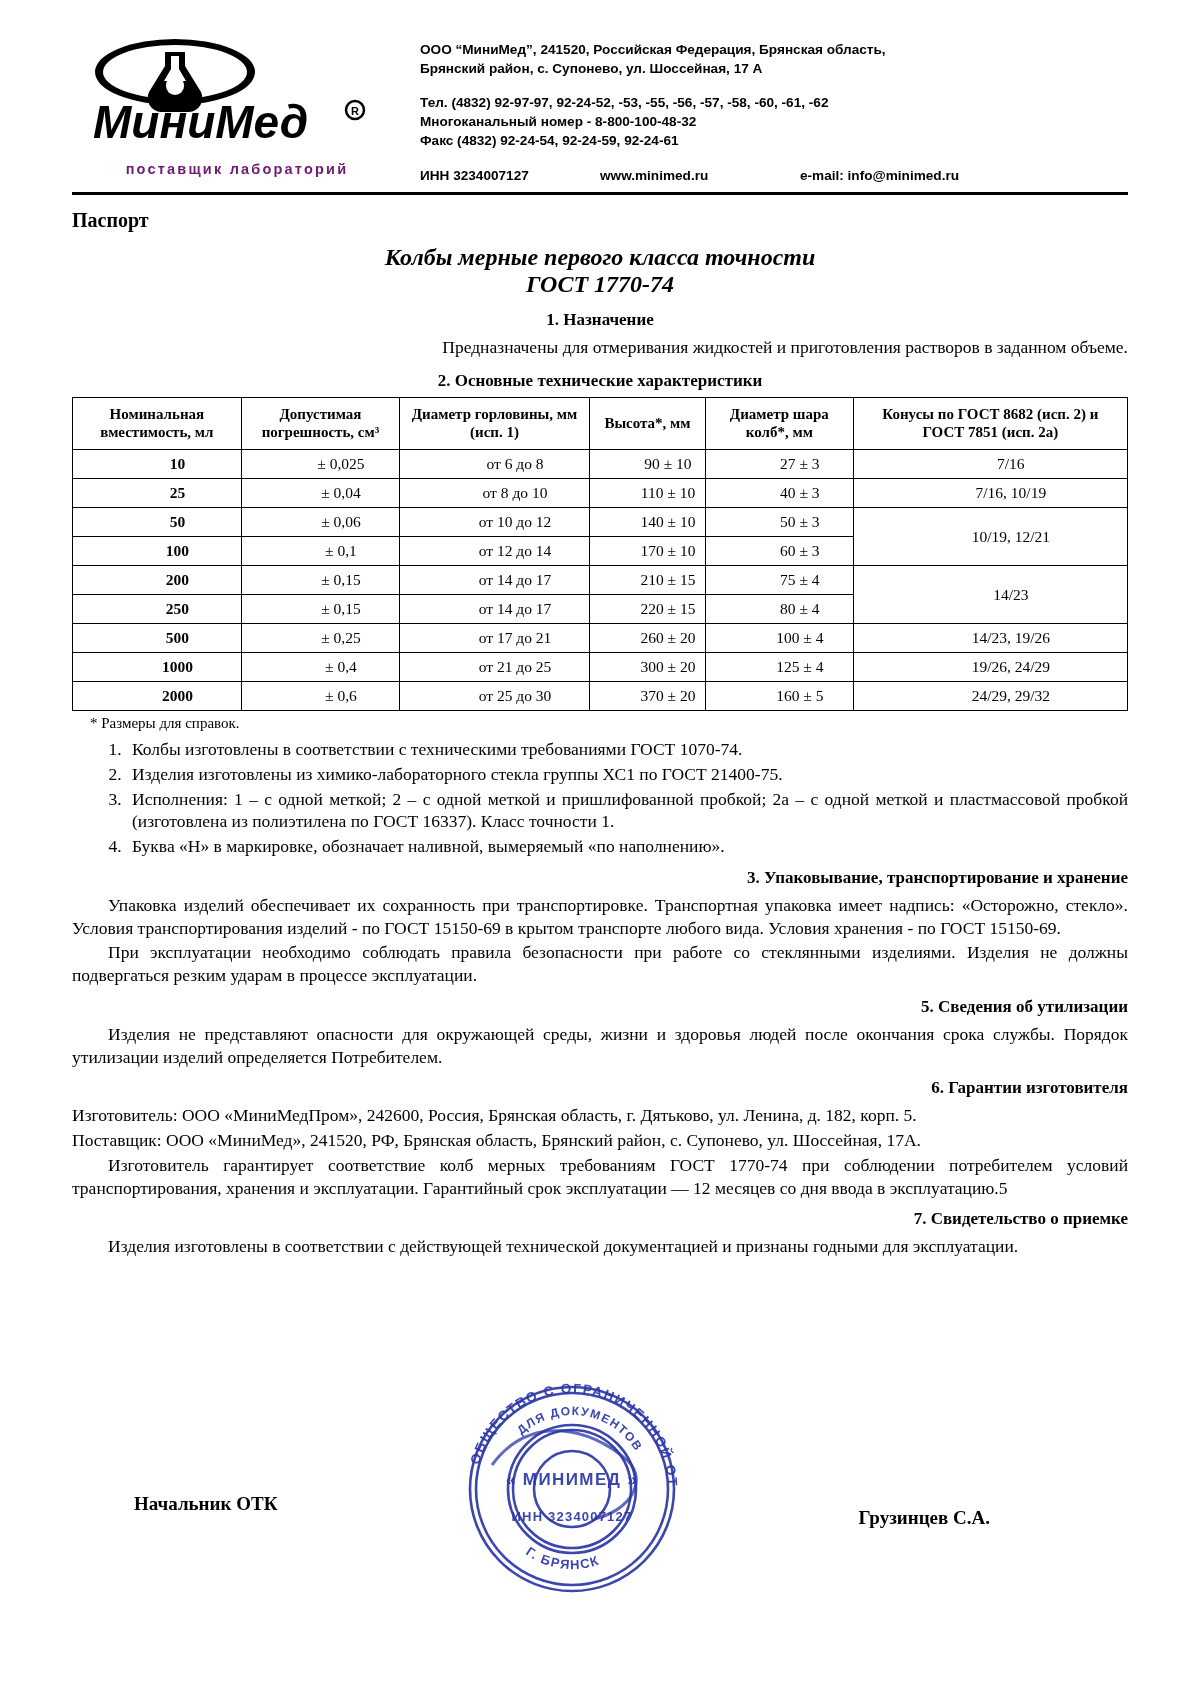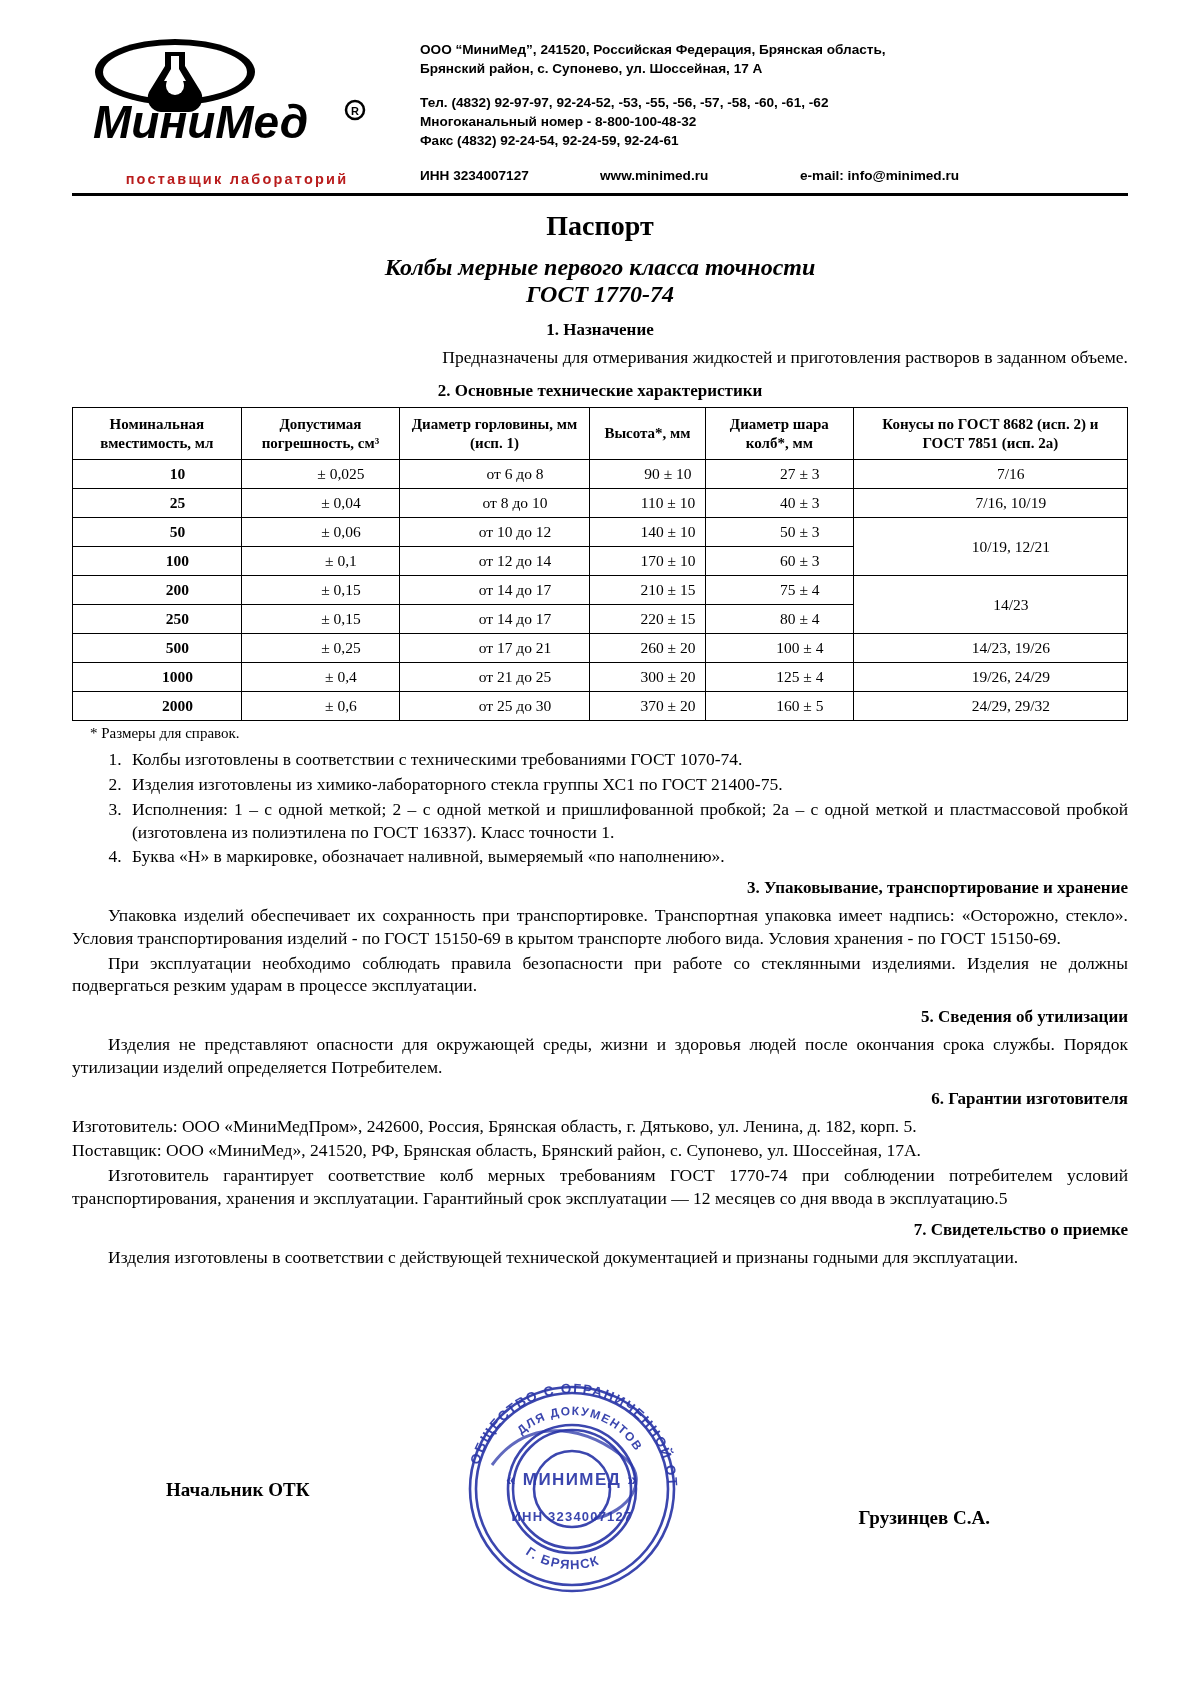--- a/index.html
+++ b/index.html
@@ -28,30 +28,29 @@
     align-items: flex-start;
     gap: 18px;
   }
   .logo-block {
     width: 330px;
     flex: 0 0 330px;
     padding-top: 6px;
     display: flex;
     flex-direction: column;
     align-items: center;
-    gap: 16px;
   }
   .logo-svg { display: block; }
   .logo-sub {
     font-family: "Liberation Sans", sans-serif;
     font-weight: bold;
     font-size: 14.5px;
     letter-spacing: 2.2px;
-    margin-top: 1px;
-    color: #b91c1c;
+    margin-top: 7px;
+    color: #701a75;
   }
   .contact-block {
     flex: 1 1 auto;
     font-family: "Liberation Sans", sans-serif;
     font-size: 13.6px;
     font-weight: bold;
     line-height: 1.42;
     padding-top: 12px;
   }
   .contact-addr { margin-bottom: 14px; }
@@ -65,23 +64,22 @@
   .contact-row .c3 { flex: 1; }
 
   .header-rule {
     border: 0;
     border-top: 3px solid #000;
     margin: 6px 0 0 0;
   }
 
   
   .doc-title {
-    text-align: center;
-    font-weight: bold;
-    font-size: 28px;
+    font-weight: bold;
+    font-size: 20px;
     margin-top: 14px;
   }
   .doc-subtitle {
     text-align: center;
     font-weight: bold;
     font-style: italic;
     font-size: 24px;
     margin-top: 12px;
   }
   .doc-gost {
@@ -146,24 +144,25 @@
   }
   ol.numlist li {
     margin-bottom: 2px;
     text-align: justify;
     padding-left: 6px;
   }
 
   
   .sign-row {
     position: absolute;
-    left: 88px;
+    left: 56px;
     right: 72px;
     bottom: 168px;
     display: flex;
+    align-items: center;
     justify-content: space-between;
     font-size: 19px;
     font-weight: bold;
   }
   .sign-left { padding-left: 78px; }
   .sign-right { padding-right: 138px; margin-top: 28px; }
 
   .stamp-wrap {
     position: absolute;
     left: 452px;

